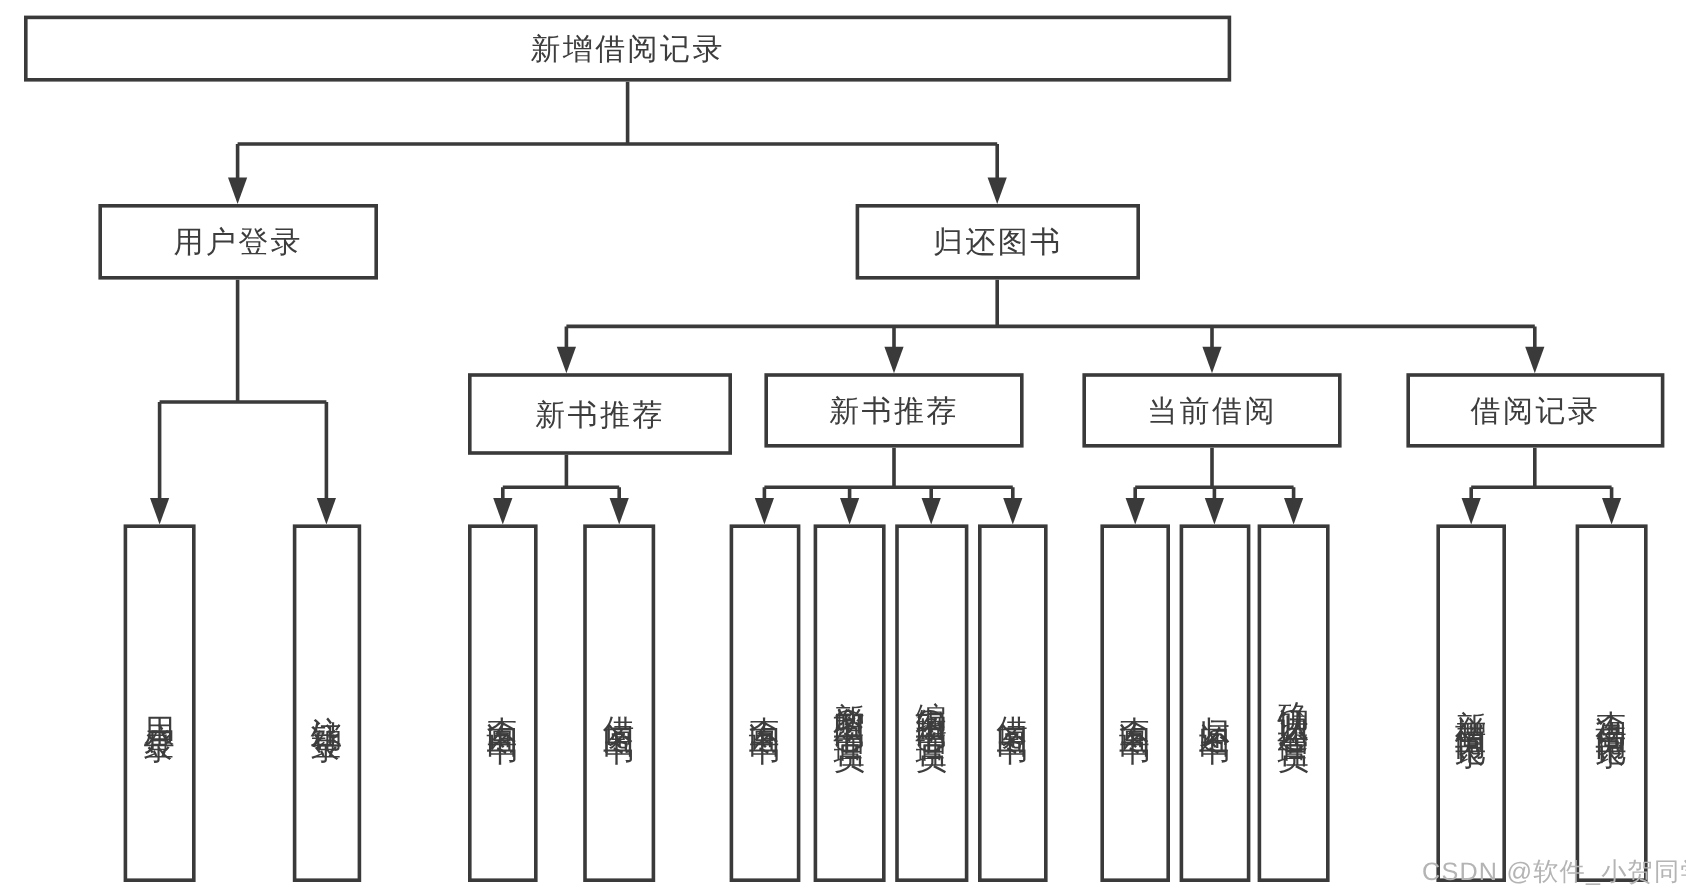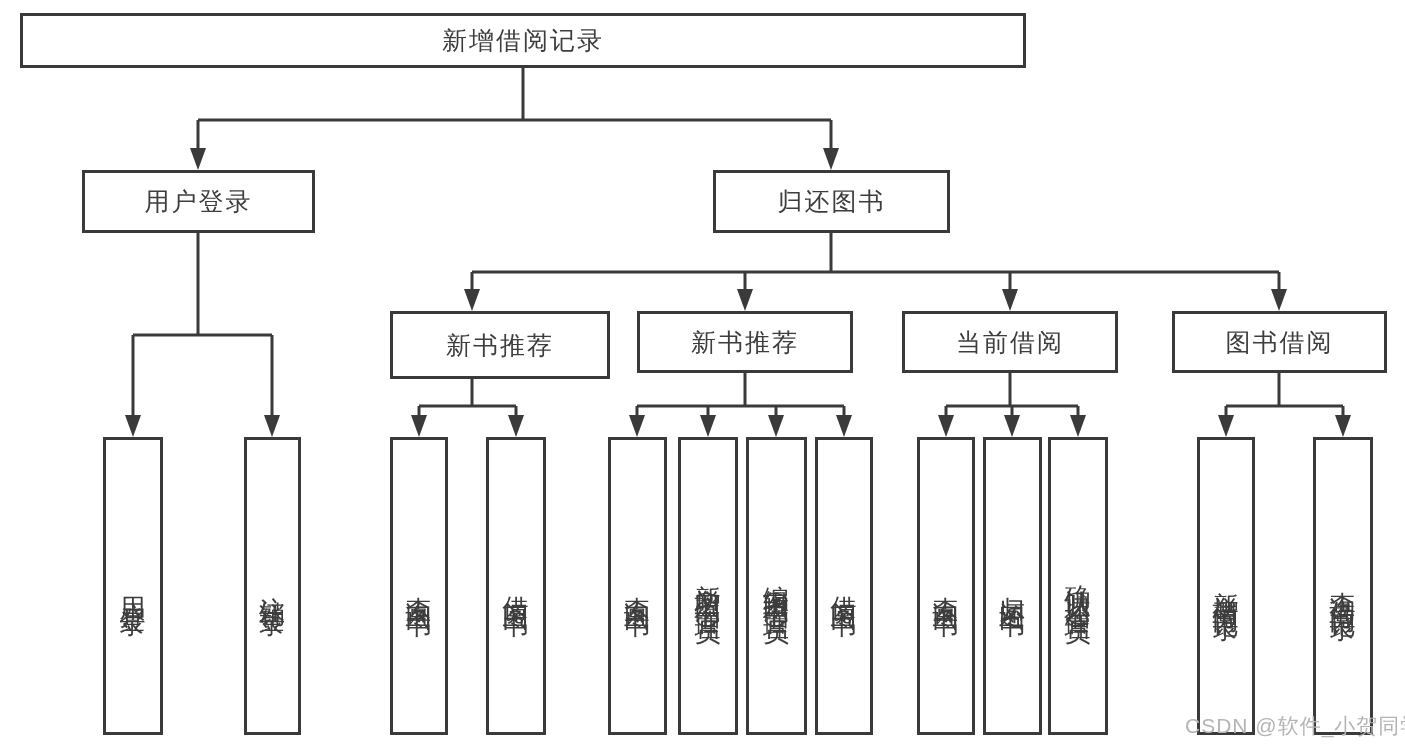--- a/index.html
+++ b/index.html
@@ -81,21 +81,21 @@
   </svg>
 
   <div class="hbox" style="left:20px;top:13px;width:1006px;height:55px;">新增借阅记录</div>
 
   <div class="hbox" style="left:82px;top:170px;width:233px;height:63px;">用户登录</div>
   <div class="hbox" style="left:713px;top:170px;width:237px;height:63px;">归还图书</div>
 
   <div class="hbox" style="left:362px;top:311px;width:220px;height:68px;margin-left:28px;">新书推荐</div>
   <div class="hbox" style="left:637px;top:311px;width:216px;height:62px;">新书推荐</div>
   <div class="hbox" style="left:902px;top:311px;width:216px;height:62px;">当前借阅</div>
-  <div class="hbox" style="left:1172px;top:311px;width:215px;height:62px;">图书借阅</div>
+  <div class="hbox" style="left:1172px;top:311px;width:215px;height:62px;">借阅记录</div>
 
   <div class="vbox" style="left:103px;width:60px;">
     <span class="vtext">用户登录</span>
   </div>
   <div class="vbox" style="left:244px;width:57px;">
     <span class="vtext">注销登录</span>
   </div>
 
   <div class="vbox" style="left:390px;width:58px;">
     <span class="vtext">查询图书</span>

